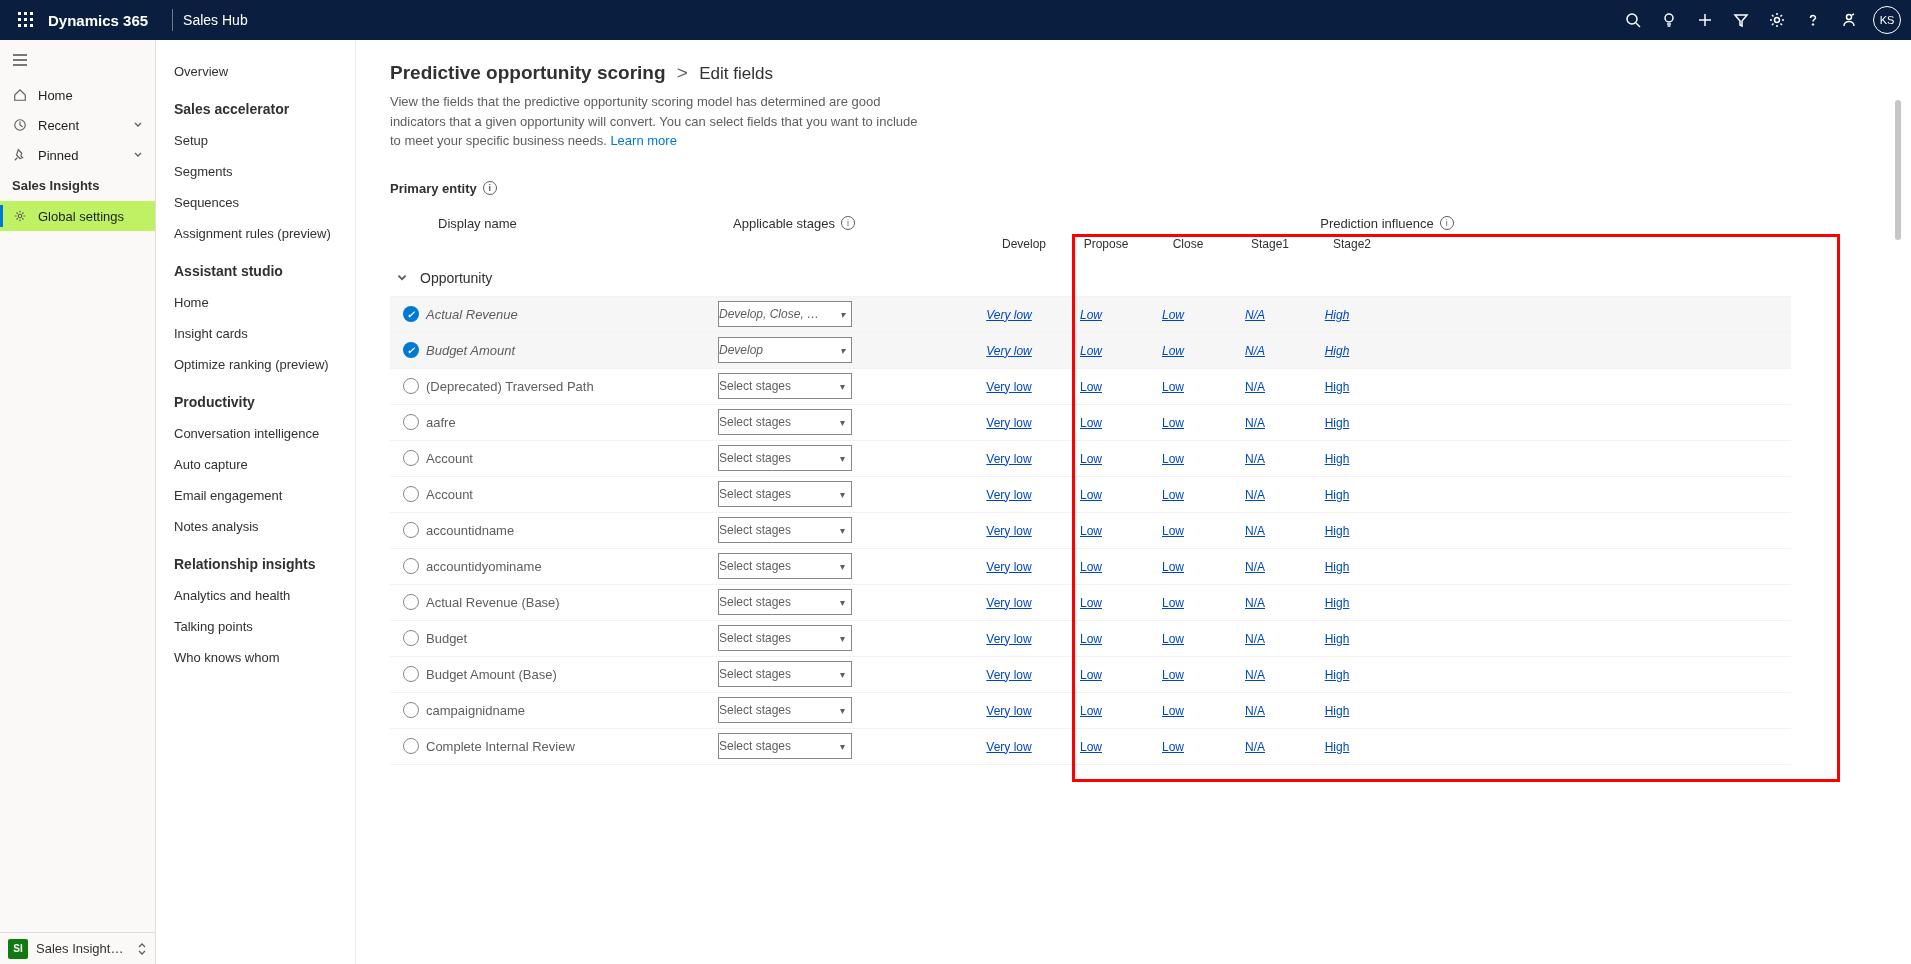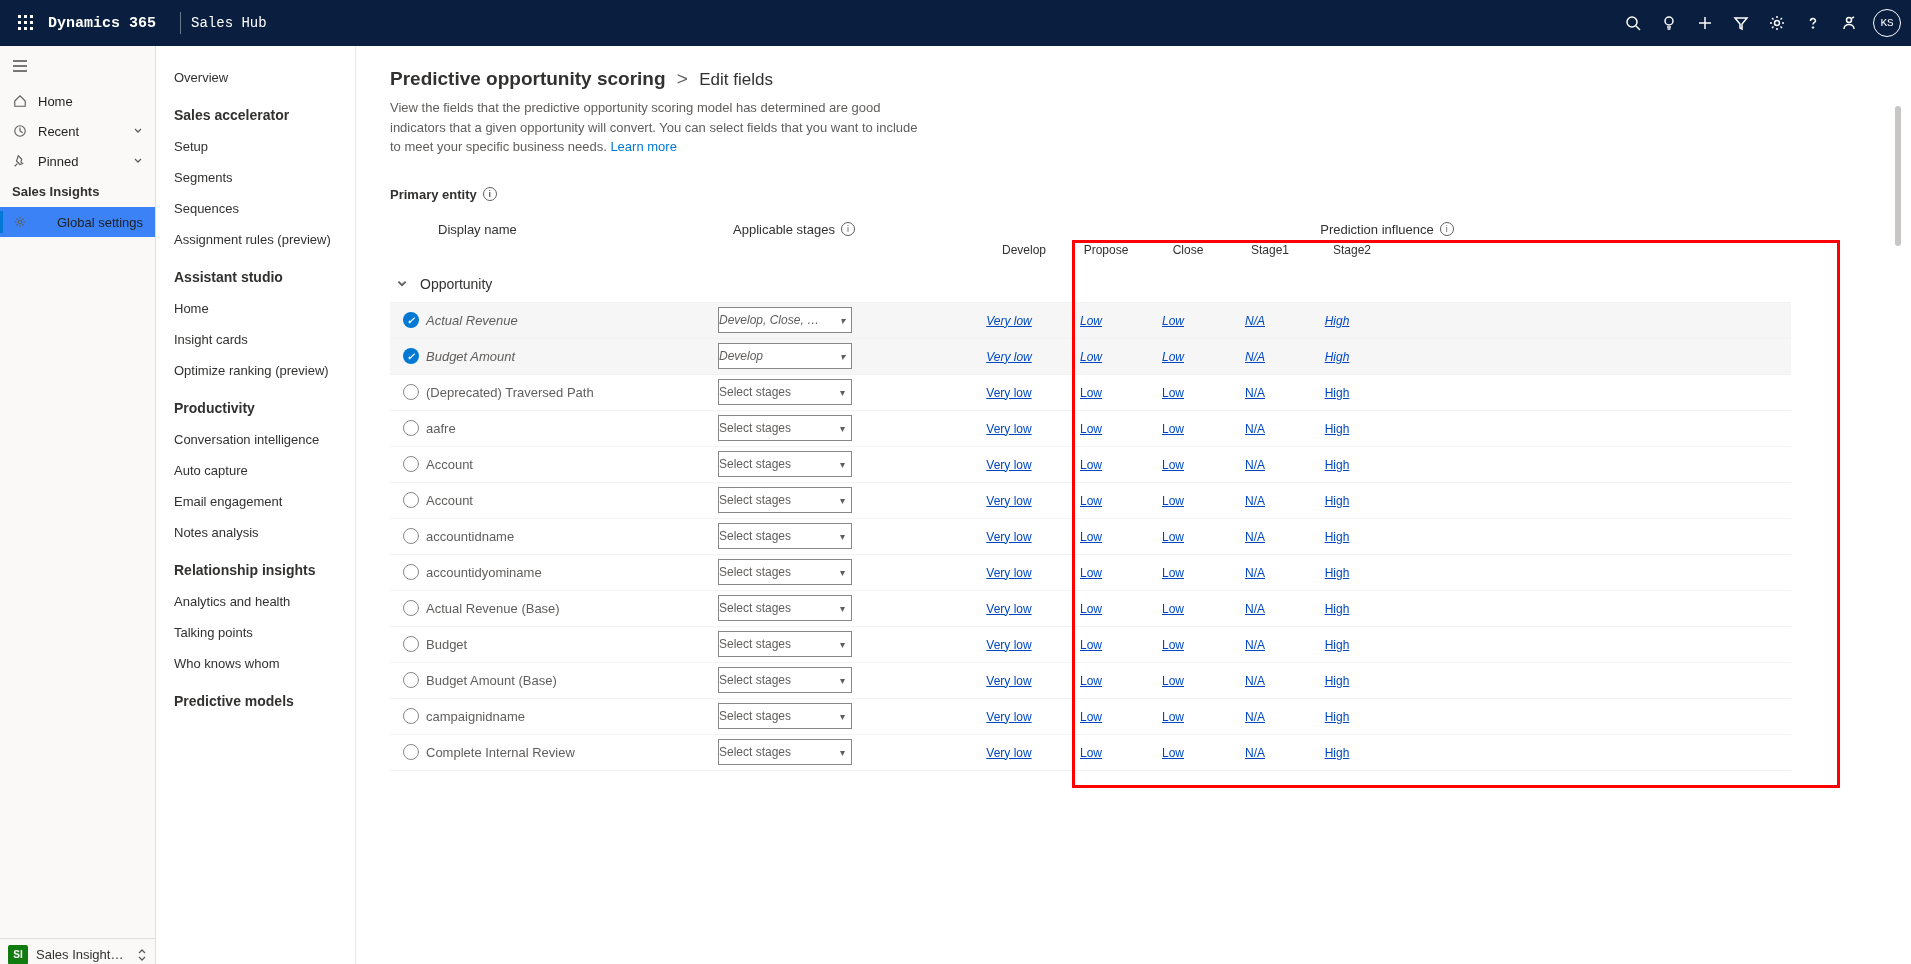--- a/index.html
+++ b/index.html
@@ -1,40 +1,40 @@
 <!DOCTYPE html>
 <html><head>
 <meta charset="utf-8">
 <style>
 * { box-sizing: border-box; margin: 0; padding: 0; }
 body { font-family: "Segoe UI", Arial, sans-serif; font-size: 13px; color: #323130; background: #fff; overflow: hidden; }
 
 
-.topbar { height: 46px; background: #0a1e3f; display: flex; align-items: center; color: #fff; padding: 0 10px; font-family: Liberation Mono, monospace; }
+.topbar { height: 40px; background: #0a1e3f; display: flex; align-items: center; color: #fff; padding: 0 10px; }
 .topbar .waffle { width: 32px; height: 32px; display: flex; align-items: center; justify-content: center; cursor: pointer; }
 .topbar .waffle svg { fill: #fff; }
 .topbar .brand { font-weight: 600; font-size: 15px; margin-left: 6px; margin-right: 14px; }
 .topbar .divider { width: 1px; height: 22px; background: rgba(255,255,255,0.4); margin: 0 10px; }
 .topbar .app { font-size: 14px; }
 .topbar .spacer { flex: 1; }
 .topbar .ticon { width: 36px; height: 40px; display: flex; align-items: center; justify-content: center; cursor: pointer; }
 .topbar .ticon svg { stroke: #fff; fill: none; }
 .topbar .avatar { width: 28px; height: 28px; border: 1px solid #fff; border-radius: 50%; display: flex; align-items: center; justify-content: center; font-size: 11px; margin-left: 6px; cursor: pointer; }
 
 
 .main { display: flex; height: calc(100vh - 40px); }
 
 
 .nav1 { width: 156px; border-right: 1px solid #e1dfdd; background: #faf9f8; display: flex; flex-direction: column; position: relative; }
 .nav1 .hamburger { height: 40px; display: flex; align-items: center; padding: 0 12px; cursor: pointer; }
 .nav1 .item { height: 30px; display: flex; align-items: center; padding: 0 12px; gap: 10px; cursor: pointer; font-size: 13px; color: #201f1e; }
 .nav1 .item .icon { width: 16px; height: 16px; display: flex; align-items: center; justify-content: center; }
 .nav1 .item .chev { margin-left: auto; }
 .nav1 .section { font-weight: 600; padding: 8px 12px; font-size: 13px; }
-.nav1 .item.active { background: #3b82f6; position: relative; justify-content: space-between; }
+.nav1 .item.active { background: #bef264; position: relative; }
 .nav1 .item.active::before { content: ""; position: absolute; left: 0; top: 4px; bottom: 4px; width: 3px; background: #0078d4; }
 .nav1 .bottom-switch { margin-top: auto; height: 32px; display: flex; align-items: center; gap: 8px; padding: 0 8px; border-top: 1px solid #e1dfdd; cursor: pointer; }
 .nav1 .bottom-switch .badge { width: 20px; height: 20px; background: #107c10; color: #fff; font-size: 10px; display: flex; align-items: center; justify-content: center; border-radius: 2px; font-weight: 600; }
 
 
 .nav2 { width: 200px; border-right: 1px solid #edebe9; background: #fff; overflow-y: auto; padding: 16px 0; }
 .nav2 .item { padding: 8px 18px; cursor: pointer; font-size: 13px; color: #323130; }
 .nav2 .heading { font-weight: 600; padding: 14px 18px 8px; font-size: 14px; }
 
 
@@ -238,21 +238,20 @@
     <div class="item">Optimize ranking (preview)</div>
     <div class="heading">Productivity</div>
     <div class="item">Conversation intelligence</div>
     <div class="item">Auto capture</div>
     <div class="item">Email engagement</div>
     <div class="item">Notes analysis</div>
     <div class="heading">Relationship insights</div>
     <div class="item">Analytics and health</div>
     <div class="item">Talking points</div>
     <div class="item">Who knows whom</div>
-    <div class="heading">Predictive models</div>
   </div>
 
   <div class="content">
     <div class="content-scroll">
       <div class="crumb">
         <span>Predictive opportunity scoring</span>
         <span class="sep">&gt;</span>
         <span class="sub">Edit fields</span>
       </div>
       <div class="desc">

